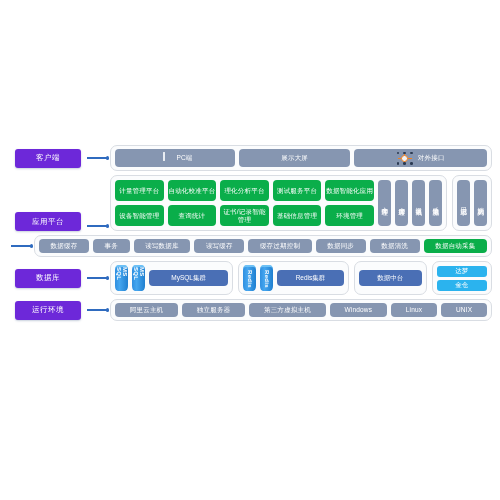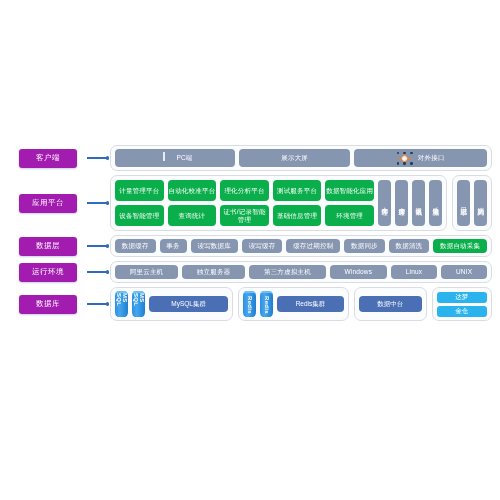--- a/index.html
+++ b/index.html
@@ -42,23 +42,23 @@
   }
   
   .label-cell {
     width: 76px;
     flex: 0 0 76px;
     display: flex;
     align-items: center;
     justify-content: center;
   }
   .layer-label {
-    width: 58px;
+    width: 66px;
     height: 19px;
-    background: #a21caf;
+    background: #6d28d9;
     border-radius: 3px;
     color: #fff;
     font-size: 7.5px;
     display: flex;
     align-items: center;
     justify-content: center;
     letter-spacing: 0.5px;
     box-shadow: 0 1px 2px rgba(40,70,120,0.25);
   }
   .arrow-cell {
@@ -163,21 +163,21 @@
     position: absolute;
     background: #f08020;
     height: 1px;
   }
 
   
   .present-row .panel { height: 22px; }
   .present-chip { height: 14px; }
 
   
-  .app-row { align-items: center; }
+  .app-row { align-items: flex-end; }
   .app-wrap {
     display: flex;
     gap: 5px;
     flex: 1 1 auto;
   }
   .app-main {
     border: 1px solid #d9dde3;
     border-radius: 7px;
     background: #fbfcfd;
     padding: 4px;
@@ -402,82 +402,79 @@
           <div class="vchip">质量追溯</div>
         </div>
         <div class="app-side">
           <div class="vchip">日志记录</div>
           <div class="vchip">消息队列</div>
         </div>
       </div>
     </div>
 
     <div class="row data-row" style="margin-top:4px;">
-      <div class="label-cell">
-        <div class="layer-label">数据层</div>
-      </div>
       <div class="arrow-cell">
         <div class="line"></div>
         <div class="dot"></div>
       </div>
       <div class="panel grow">
         <div class="chip data-chip">数据缓存</div>
         <div class="chip data-chip">事务</div>
         <div class="chip data-chip">读写数据库</div>
         <div class="chip data-chip">读写缓存</div>
         <div class="chip data-chip">缓存过期控制</div>
         <div class="chip data-chip">数据同步</div>
         <div class="chip data-chip">数据清洗</div>
         <div class="chip data-chip green-chip">数据自动采集</div>
       </div>
     </div>
 
+    <div class="row db-row">
+      <div class="label-cell">
+        <div class="layer-label">数据库</div>
+      </div>
+      <div class="arrow-cell">
+        <div class="line"></div>
+        <div class="dot"></div>
+      </div>
+      <div class="db-wrap">
+        <div class="db-group" style="flex:1.35 1 0;">
+          <div class="cylinder">MS SQL</div>
+          <div class="cylinder">MS SQL</div>
+          <div class="cluster">MySQL集群</div>
+        </div>
+        <div class="db-group" style="flex:1.2 1 0;">
+          <div class="cylinder">Redis</div>
+          <div class="cylinder">Redis</div>
+          <div class="cluster">Redis集群</div>
+        </div>
+        <div class="db-group" style="flex:0.75 1 0;">
+          <div class="mid-chip">数据中台</div>
+        </div>
+        <div class="db-group" style="flex:0.6 1 0;">
+          <div class="stack">
+            <div class="cyan">达梦</div>
+            <div class="cyan">金仓</div>
+          </div>
+        </div>
+      </div>
+    </div>
+
     <div class="row run-row">
       <div class="label-cell">
         <div class="layer-label">运行环境</div>
       </div>
       <div class="arrow-cell">
         <div class="line"></div>
         <div class="dot"></div>
       </div>
       <div class="panel grow">
         <div class="chip run-chip">阿里云主机</div>
         <div class="chip run-chip">独立服务器</div>
         <div class="chip run-chip">第三方虚拟主机</div>
         <div class="chip run-chip">Windows</div>
         <div class="chip run-chip">Linux</div>
         <div class="chip run-chip">UNIX</div>
       </div>
     </div>
 
-    <div class="row db-row">
-      <div class="label-cell">
-        <div class="layer-label">数据库</div>
-      </div>
-      <div class="arrow-cell">
-        <div class="line"></div>
-        <div class="dot"></div>
-      </div>
-      <div class="db-wrap">
-        <div class="db-group" style="flex:1.35 1 0;">
-          <div class="cylinder">MS SQL</div>
-          <div class="cylinder">MS SQL</div>
-          <div class="cluster">MySQL集群</div>
-        </div>
-        <div class="db-group" style="flex:1.2 1 0;">
-          <div class="cylinder">Redis</div>
-          <div class="cylinder">Redis</div>
-          <div class="cluster">Redis集群</div>
-        </div>
-        <div class="db-group" style="flex:0.75 1 0;">
-          <div class="mid-chip">数据中台</div>
-        </div>
-        <div class="db-group" style="flex:0.6 1 0;">
-          <div class="stack">
-            <div class="cyan">达梦</div>
-            <div class="cyan">金仓</div>
-          </div>
-        </div>
-      </div>
-    </div>
-
   </div>
 </div>
 
 </body></html>

